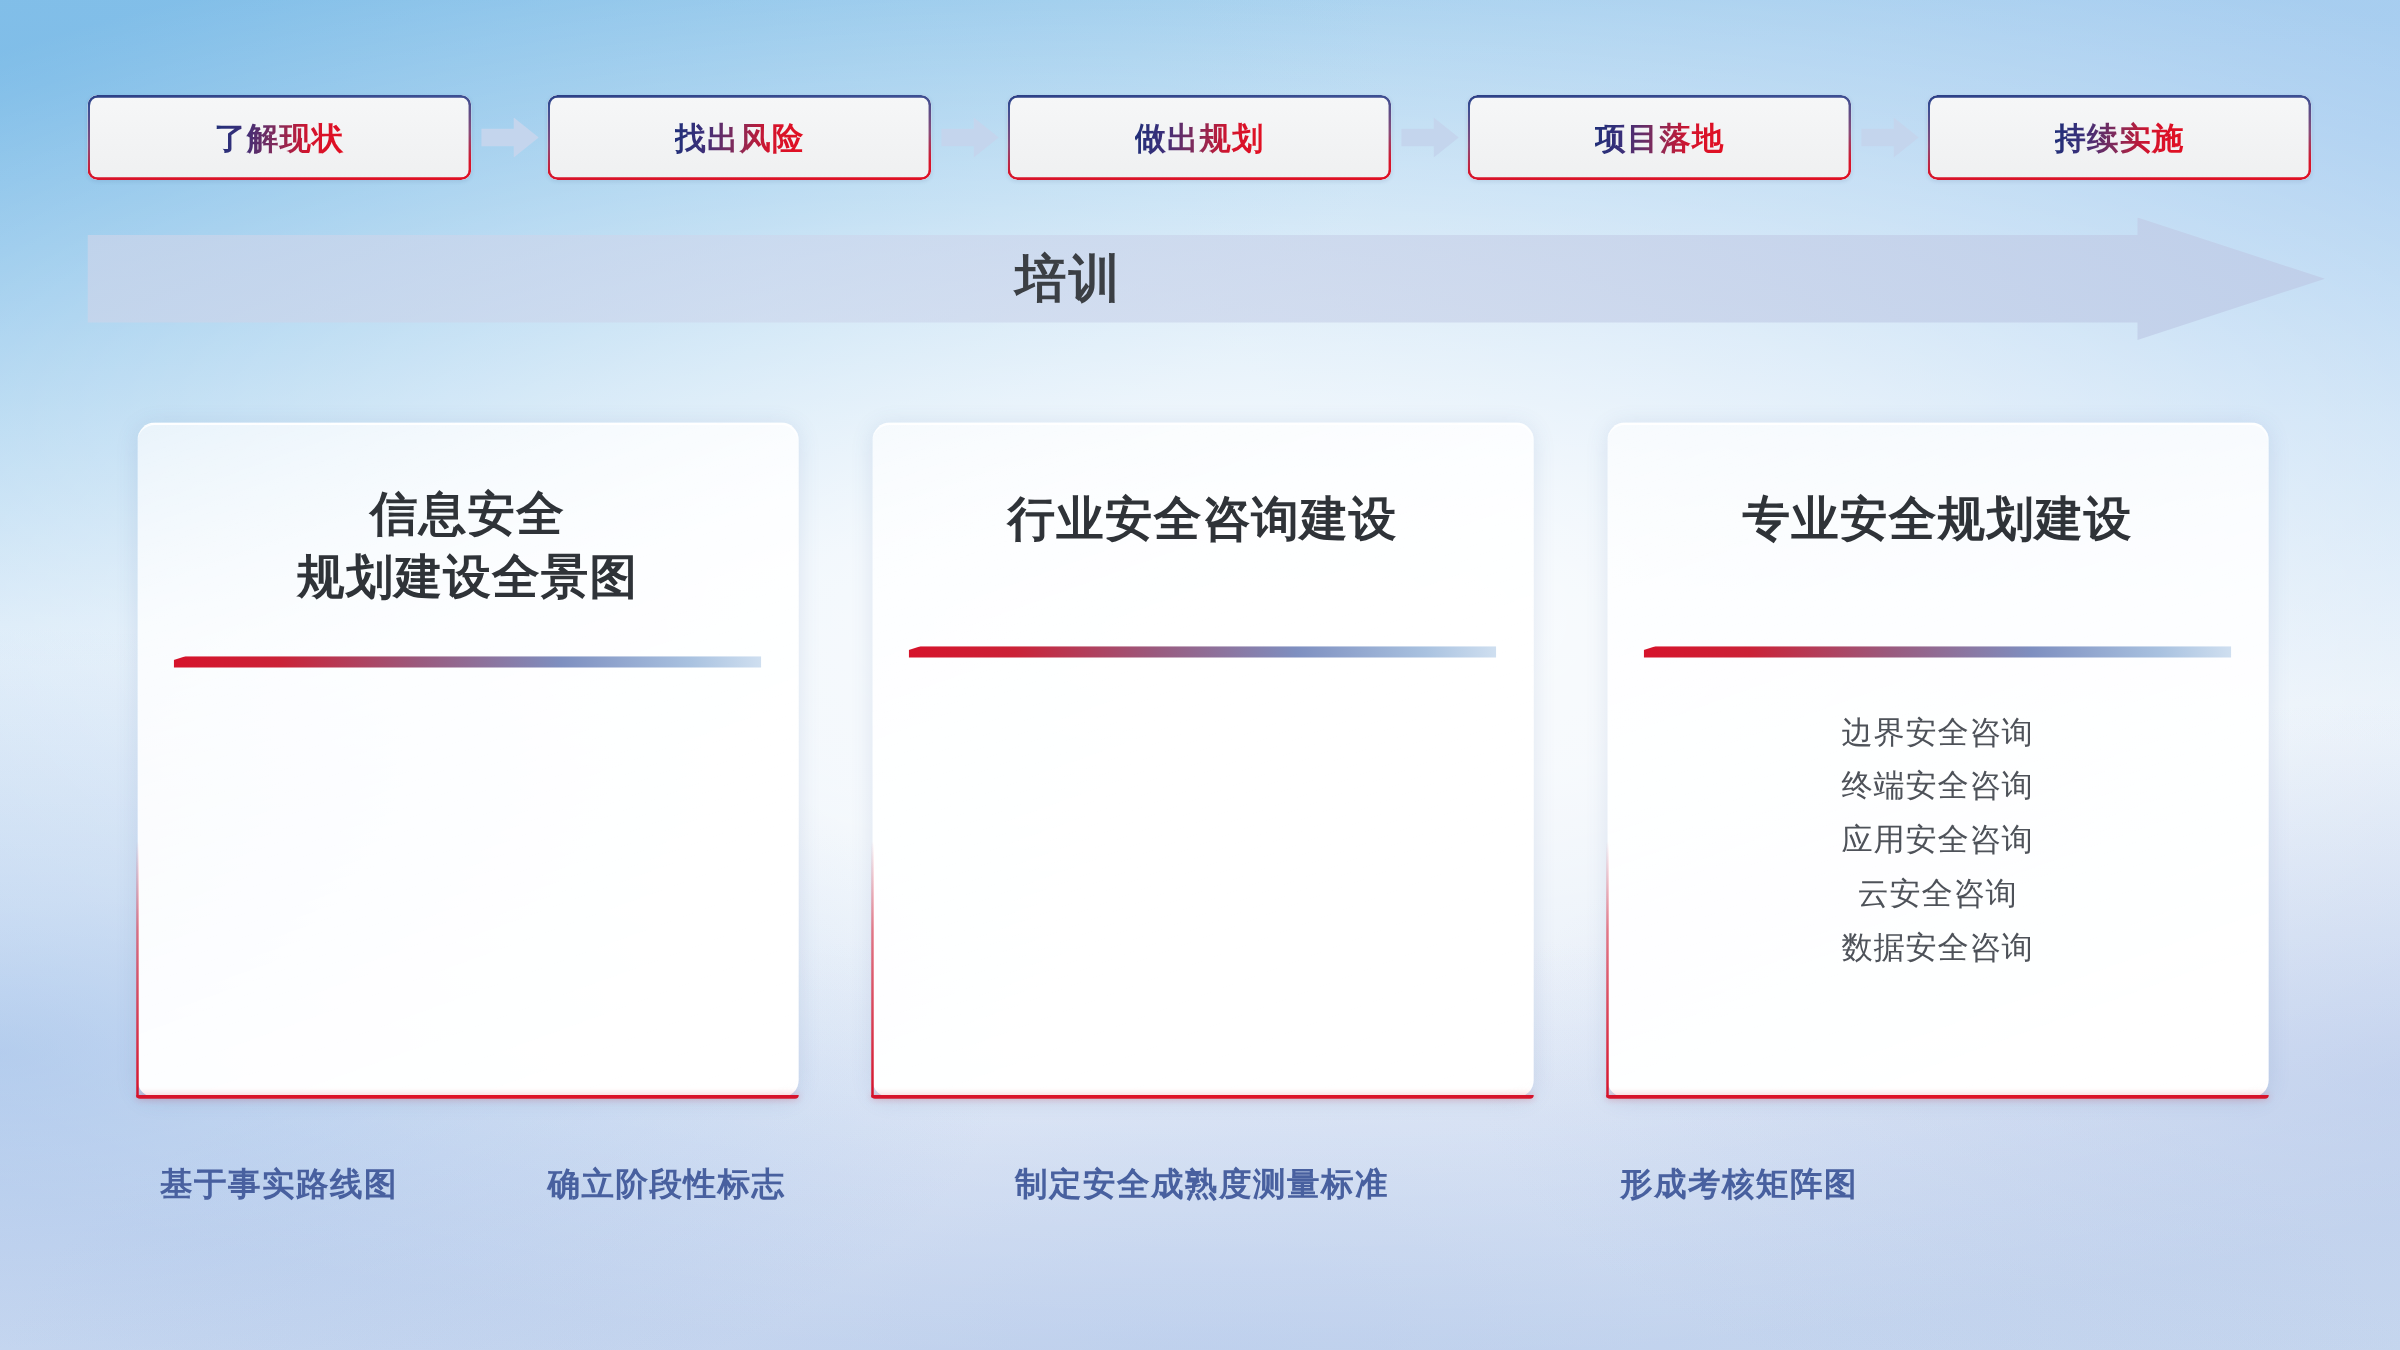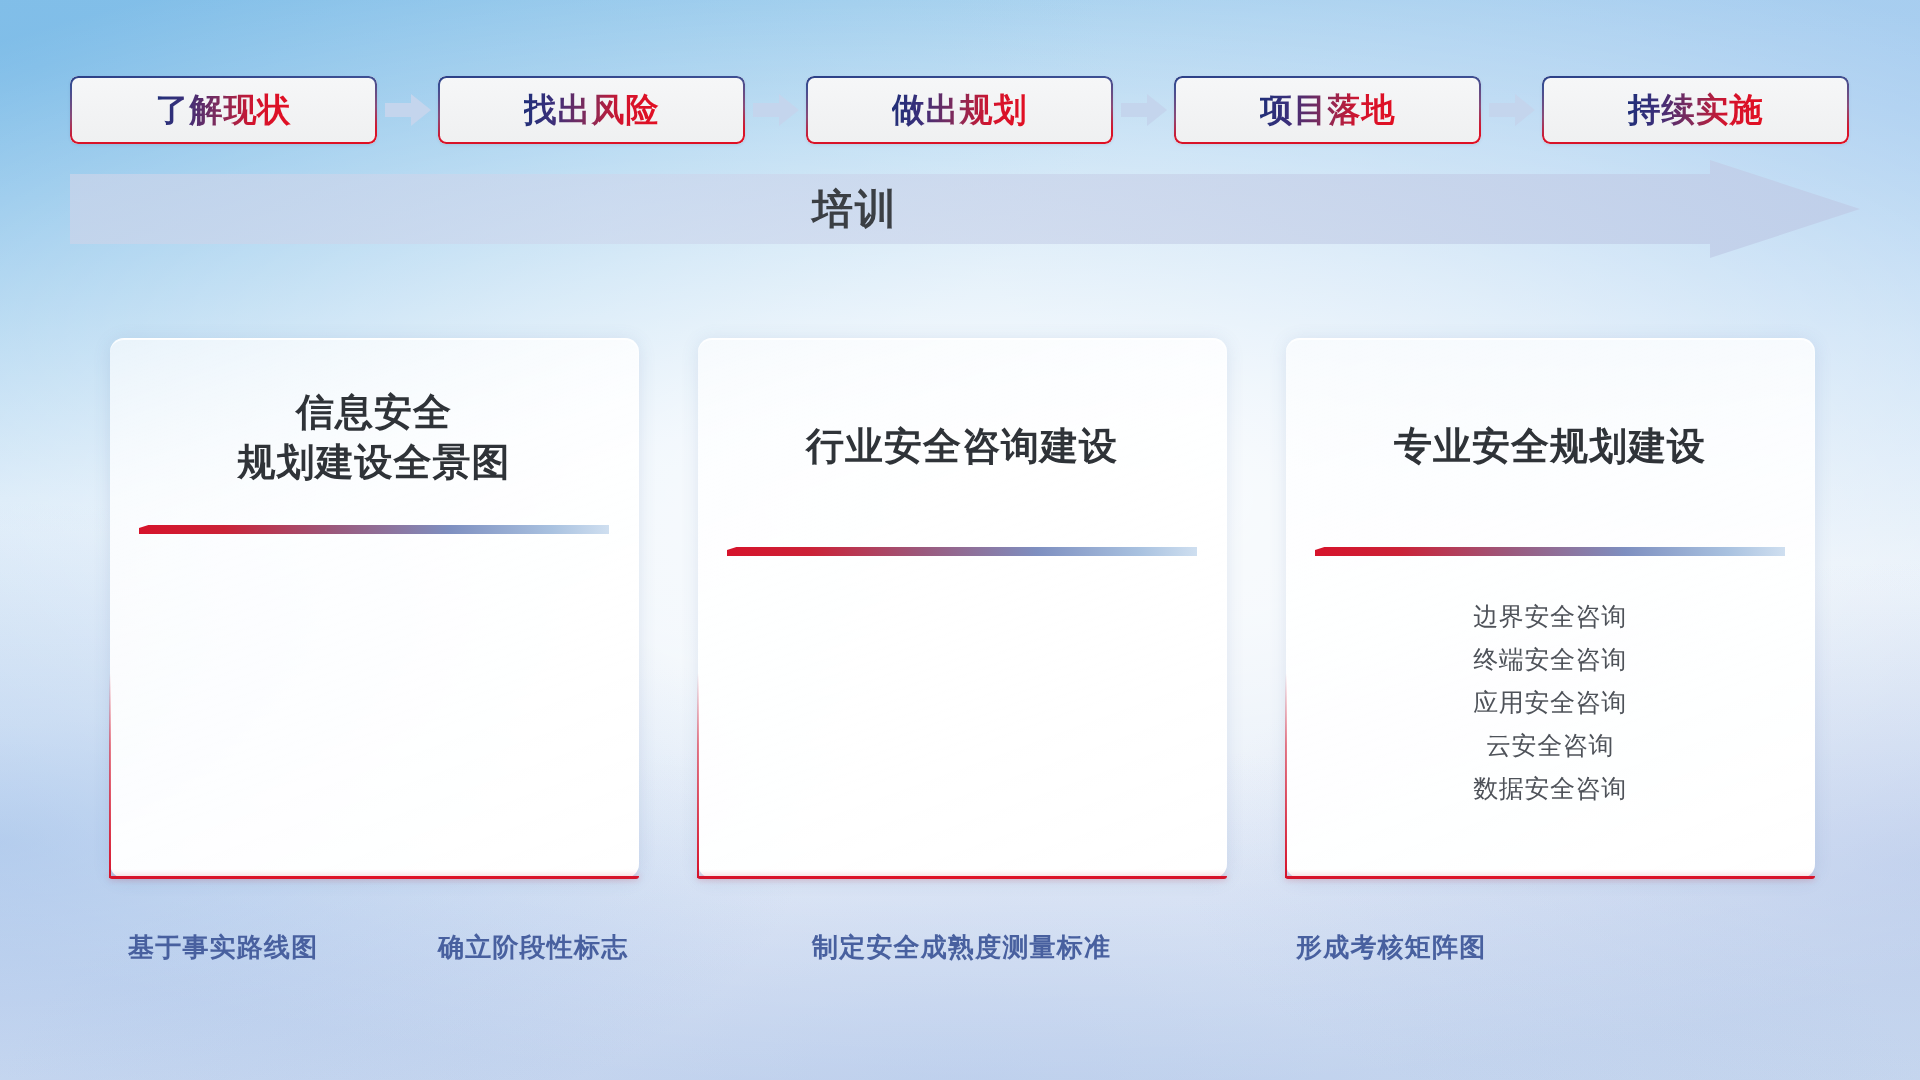--- a/index.html
+++ b/index.html
@@ -66,42 +66,42 @@
     background: linear-gradient(178deg, #2b3f86 0%, #3c4f93 14%, #8a4a78 52%, #d5152c 80%, #e01023 100%);
     -webkit-mask: linear-gradient(#000 0 0) content-box, linear-gradient(#000 0 0);
     -webkit-mask-composite: xor;
             mask: linear-gradient(#000 0 0) content-box, linear-gradient(#000 0 0);
     mask-composite: exclude;
     pointer-events: none;
   }
   .step-label {
     position: relative;
     z-index: 2;
-    font-size: 33px;
+    font-size: 25px;
     font-weight: 700;
     letter-spacing: 1px;
     background: linear-gradient(95deg, #1f2f78 0%, #3a2f7a 22%, #8b2a56 50%, #d4132c 72%, #e30f22 100%);
     -webkit-background-clip: text;
             background-clip: text;
     color: transparent;
     -webkit-text-fill-color: transparent;
   }
   .step-arrow {
     flex: 0 0 61px;
     height: 34px;
     display: flex;
     align-items: center;
     justify-content: center;
   }
   .step-arrow svg { display: block; }
 
   
   .banner {
     position: absolute;
-    top: 160px; left: 70px;
+    top: 174px; left: 70px;
     width: 1790px;
     height: 98px;
     z-index: 3;
   }
   .banner svg { position: absolute; inset: 0; width: 100%; height: 100%; }
   .banner-label {
     position: absolute;
     top: 0; left: 0;
     width: 1570px;
     height: 98px;
@@ -160,21 +160,21 @@
   .card-title {
     text-align: center;
     font-size: 38px;
     font-weight: 700;
     color: #2f3338;
     line-height: 1.32;
     letter-spacing: 1px;
     white-space: pre-line;
   }
   .card-title.two-line { margin-top: -4px; }
-  .card-title.one-line { margin-top: 30px; }
+  .card-title.one-line { }
 
   .divider {
     margin: 0 auto;
     height: 14px;
   }
   .divider svg { display: block; width: 100%; height: 14px; }
   .divider-wrap { padding: 0 3px; }
   .divider-wrap.d1 { margin-top: 38px; }
   .divider-wrap.d2 { margin-top: 76px; }
   .divider-wrap.d3 { margin-top: 76px; }

